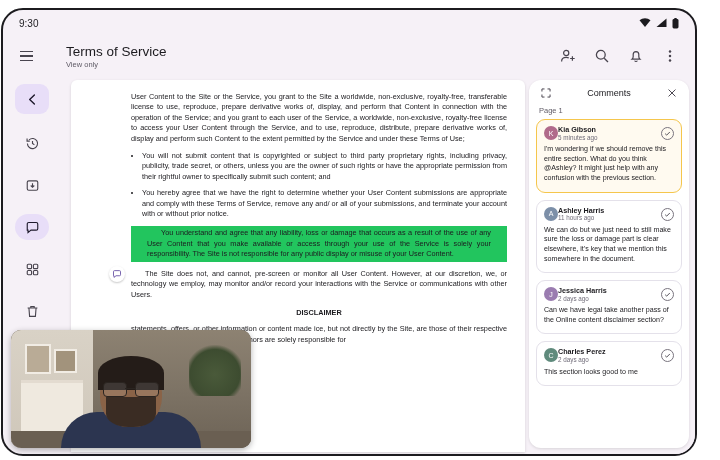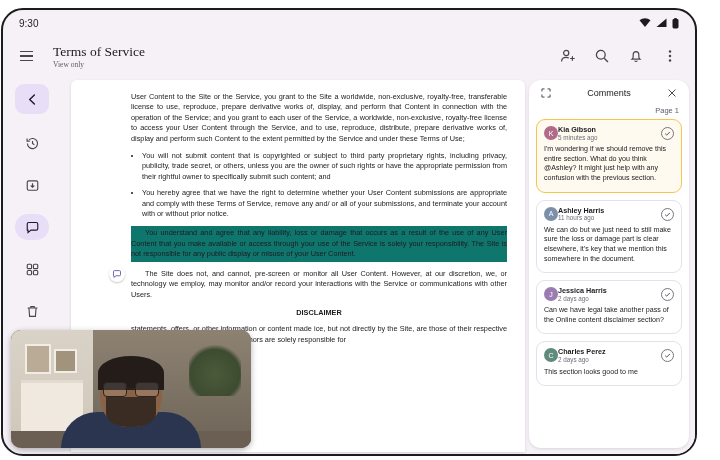--- a/index.html
+++ b/index.html
@@ -60,21 +60,21 @@
   .hamburger {
     width: 26px; height: 26px;
     display: flex; flex-direction: column;
     justify-content: center; align-items: center;
     gap: 3px;
     cursor: pointer;
   }
   .hamburger span {
     display: block; width: 13px; height: 1.5px; background: #49454f;
   }
-  .titlewrap { margin-left: 14px; flex: 1; font-family: Liberation Serif, serif; }
+  .titlewrap { margin-left: 27px; flex: 1; }
   .doc-title {
     font-size: 13.5px;
     color: #1c1b1f;
     line-height: 15px;
   }
   .doc-sub {
     font-size: 7.5px;
     color: #5f5b66;
     margin-top: 1px;
   }
@@ -144,23 +144,23 @@
     text-align: justify;
   }
   .page-inner p { margin: 0 0 7px 0; }
   .page-inner ul {
     margin: 0 0 7px 0;
     padding-left: 11px;
   }
   .page-inner li { margin-bottom: 6px; }
   .indent { text-indent: 14px; }
   .hl-block {
-    background: #0f766e;
+    background: #22c55e;
     margin: 0 0 8px 0;
-    padding: 2px 0;
+    padding: 2px 16px;
     text-indent: 14px;
   }
   .disclaimer {
     text-align: center;
     font-weight: bold;
     margin: 8px 0 6px 0;
     font-size: 7.3px;
   }
   .comment-anchor {
     position: absolute;
@@ -195,21 +195,20 @@
   .comments-title {
     flex: 1;
     text-align: center;
     font-size: 9px;
     color: #1c1b1f;
   }
   .page-label {
     font-size: 7.5px;
     color: #5f5b66;
     padding: 0 10px 4px 10px;
-    text-align: right;
   }
   .card {
     margin: 0 7px 7px 7px;
     border-radius: 9px;
     border: 1px solid #e4e1ea;
     background: #fff;
     padding: 6px 7px 8px 7px;
     position: relative;
   }
   .card.sel {

